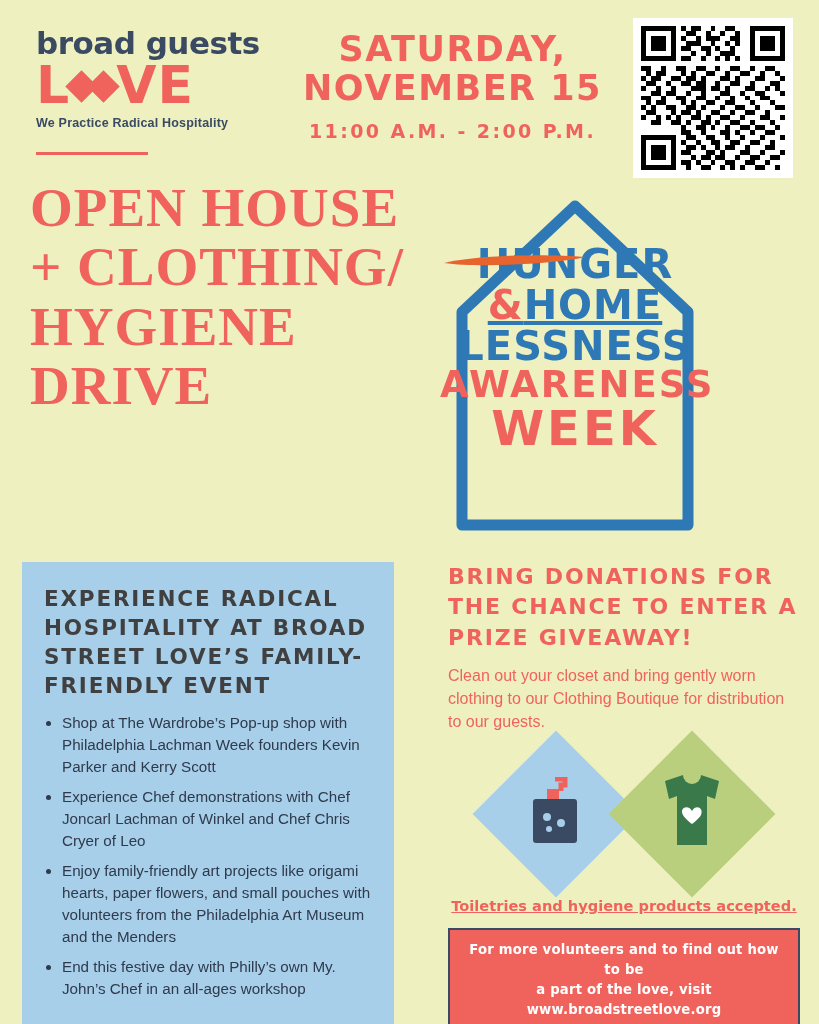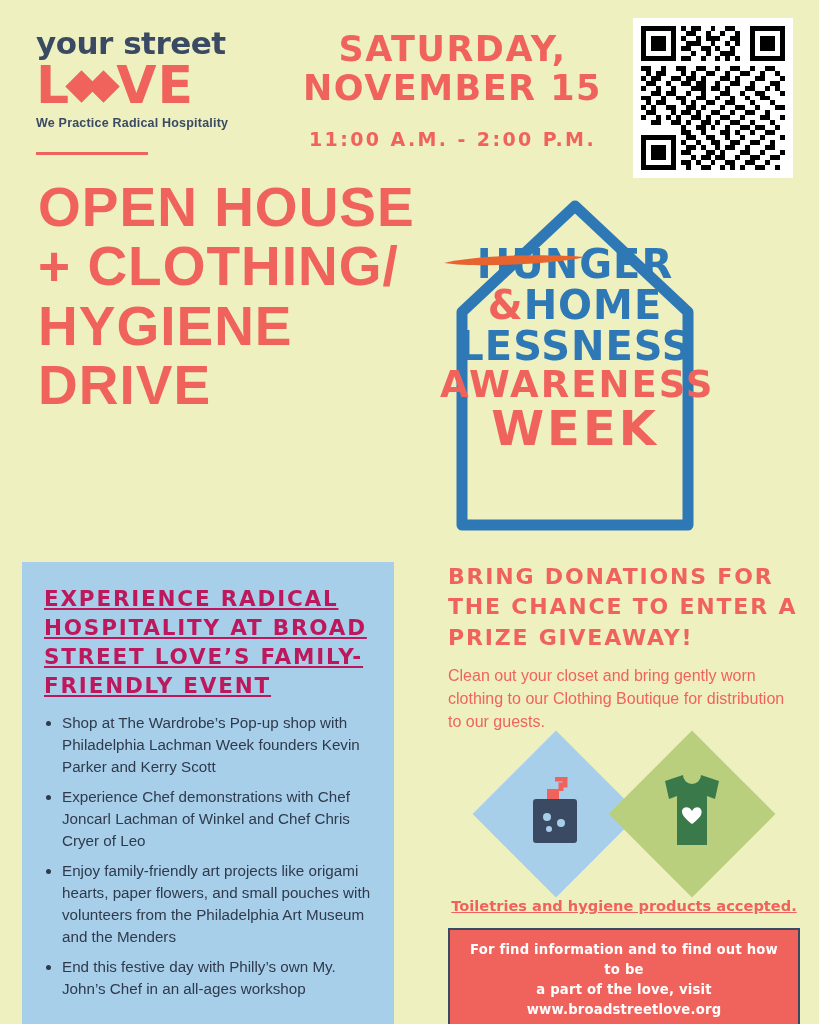--- a/index.html
+++ b/index.html
@@ -71,38 +71,38 @@
     color: #f0635c;
     letter-spacing: 1.5px;
     line-height: 1.12;
   }
   .time-line {
     font-family: "DejaVu Sans", sans-serif;
     font-weight: 700;
     font-size: 19px;
     color: #f0635c;
     letter-spacing: 2.4px;
-    margin-top: 20px;
+    margin-top: 12px;
   }
 
   .qr-wrap {
     width: 160px; height: 160px;
     background: #fff;
     padding: 8px;
     margin-right: 6px;
   }
   .qr { width: 100%; height: 100%; }
 
   
   .title {
     position: absolute;
-    left: 38px;
+    left: 30px;
     top: 178px;
     width: 400px;
-    font-family: Liberation Sans, sans-serif;
+    font-family: Liberation Serif, serif;
     font-weight: 700;
     font-size: 55px;
     line-height: 1.08;
     letter-spacing: 1px;
     color: #f0635c;
   }
 
   
   .house {
     position: absolute;
@@ -117,21 +117,21 @@
     top: 62px; left: 0; width: 270px;
     text-align: center;
   }
   .ht-line {
     font-family: "DejaVu Sans", sans-serif;
     font-weight: 700;
     letter-spacing: 1px;
     line-height: 1.02;
   }
   .ht-hunger { font-size: 40px; color: #2e79b5; }
-  .ht-amp-home { font-size: 40px; color: #2e79b5; display: block; }
+  .ht-amp-home { font-size: 40px; color: #2e79b5; display: block; text-decoration: underline; }
   .ht-amp { color: #f0635c; }
   .ht-lessness { font-size: 40px; color: #2e79b5; }
   .ht-awareness { font-size: 37px; color: #f0635c; letter-spacing: 2px; }
   .ht-week { font-size: 48px; color: #f0635c; letter-spacing: 3px; }
   .swoosh { margin: 8px auto 0; width: 150px; height: 16px; }
 
   
   .panel {
     position: absolute;
     left: 22px; top: 562px;
@@ -139,22 +139,21 @@
     min-height: 450px;
     background: #a8cfea;
     padding: 22px 22px 18px 22px;
   }
   .panel-head {
     font-family: "DejaVu Sans", sans-serif;
     font-weight: 700;
     font-size: 21.5px;
     line-height: 1.35;
     letter-spacing: 1.8px;
-    color: #be185d;
-    text-decoration: underline;
+    color: #404040;
   }
   .panel ul { margin-top: 12px; padding-left: 18px; }
   .panel li {
     font-family: "Liberation Sans", sans-serif;
     font-size: 15.2px;
     line-height: 1.45;
     color: #2f3a4c;
     margin-bottom: 8px;
   }
 
@@ -221,21 +220,21 @@
     letter-spacing: 0.2px;
   }
 </style>
 </head>
 <body>
 
 <div class="poster">
 
   <div class="header">
     <div class="logo-block">
-      <div class="logo-broad">your street</div>
+      <div class="logo-broad">broad guests</div>
       <div class="logo-love-row">
         <span class="logo-love">L</span>
         <span class="heart-pair">
           <span class="diamond left"></span>
             <span class="diamond right"></span>
         </span>
         <span class="logo-love">VE</span>
       </div>
       <div class="logo-tag">We Practice Radical Hospitality</div>
       <div class="rule"></div>
@@ -511,17 +510,17 @@
             <path d="M26 0 H44 a9 9 0 0 1 -18 0 Z" fill="#b9cf7e"></path>
             <path d="M35 36 c-4 -7 -13 -3 -9 4 c2 4 9 9 9 9 s7 -5 9 -9 c3 -7 -5 -11 -9 -4 z" fill="#ffffff"></path>
           </svg>
         </div>
       </div>
     </div>
 
     <div class="toiletries">Toiletries and hygiene products accepted.</div>
 
     <div class="cta">
-      <div class="cta-line">For find information and to find out how to be</div>
+      <div class="cta-line">For more volunteers and to find out how to be</div>
       <div class="cta-line">a part of the love, visit www.broadstreetlove.org</div>
     </div>
   </div>
 </div>
 
 </body></html>

